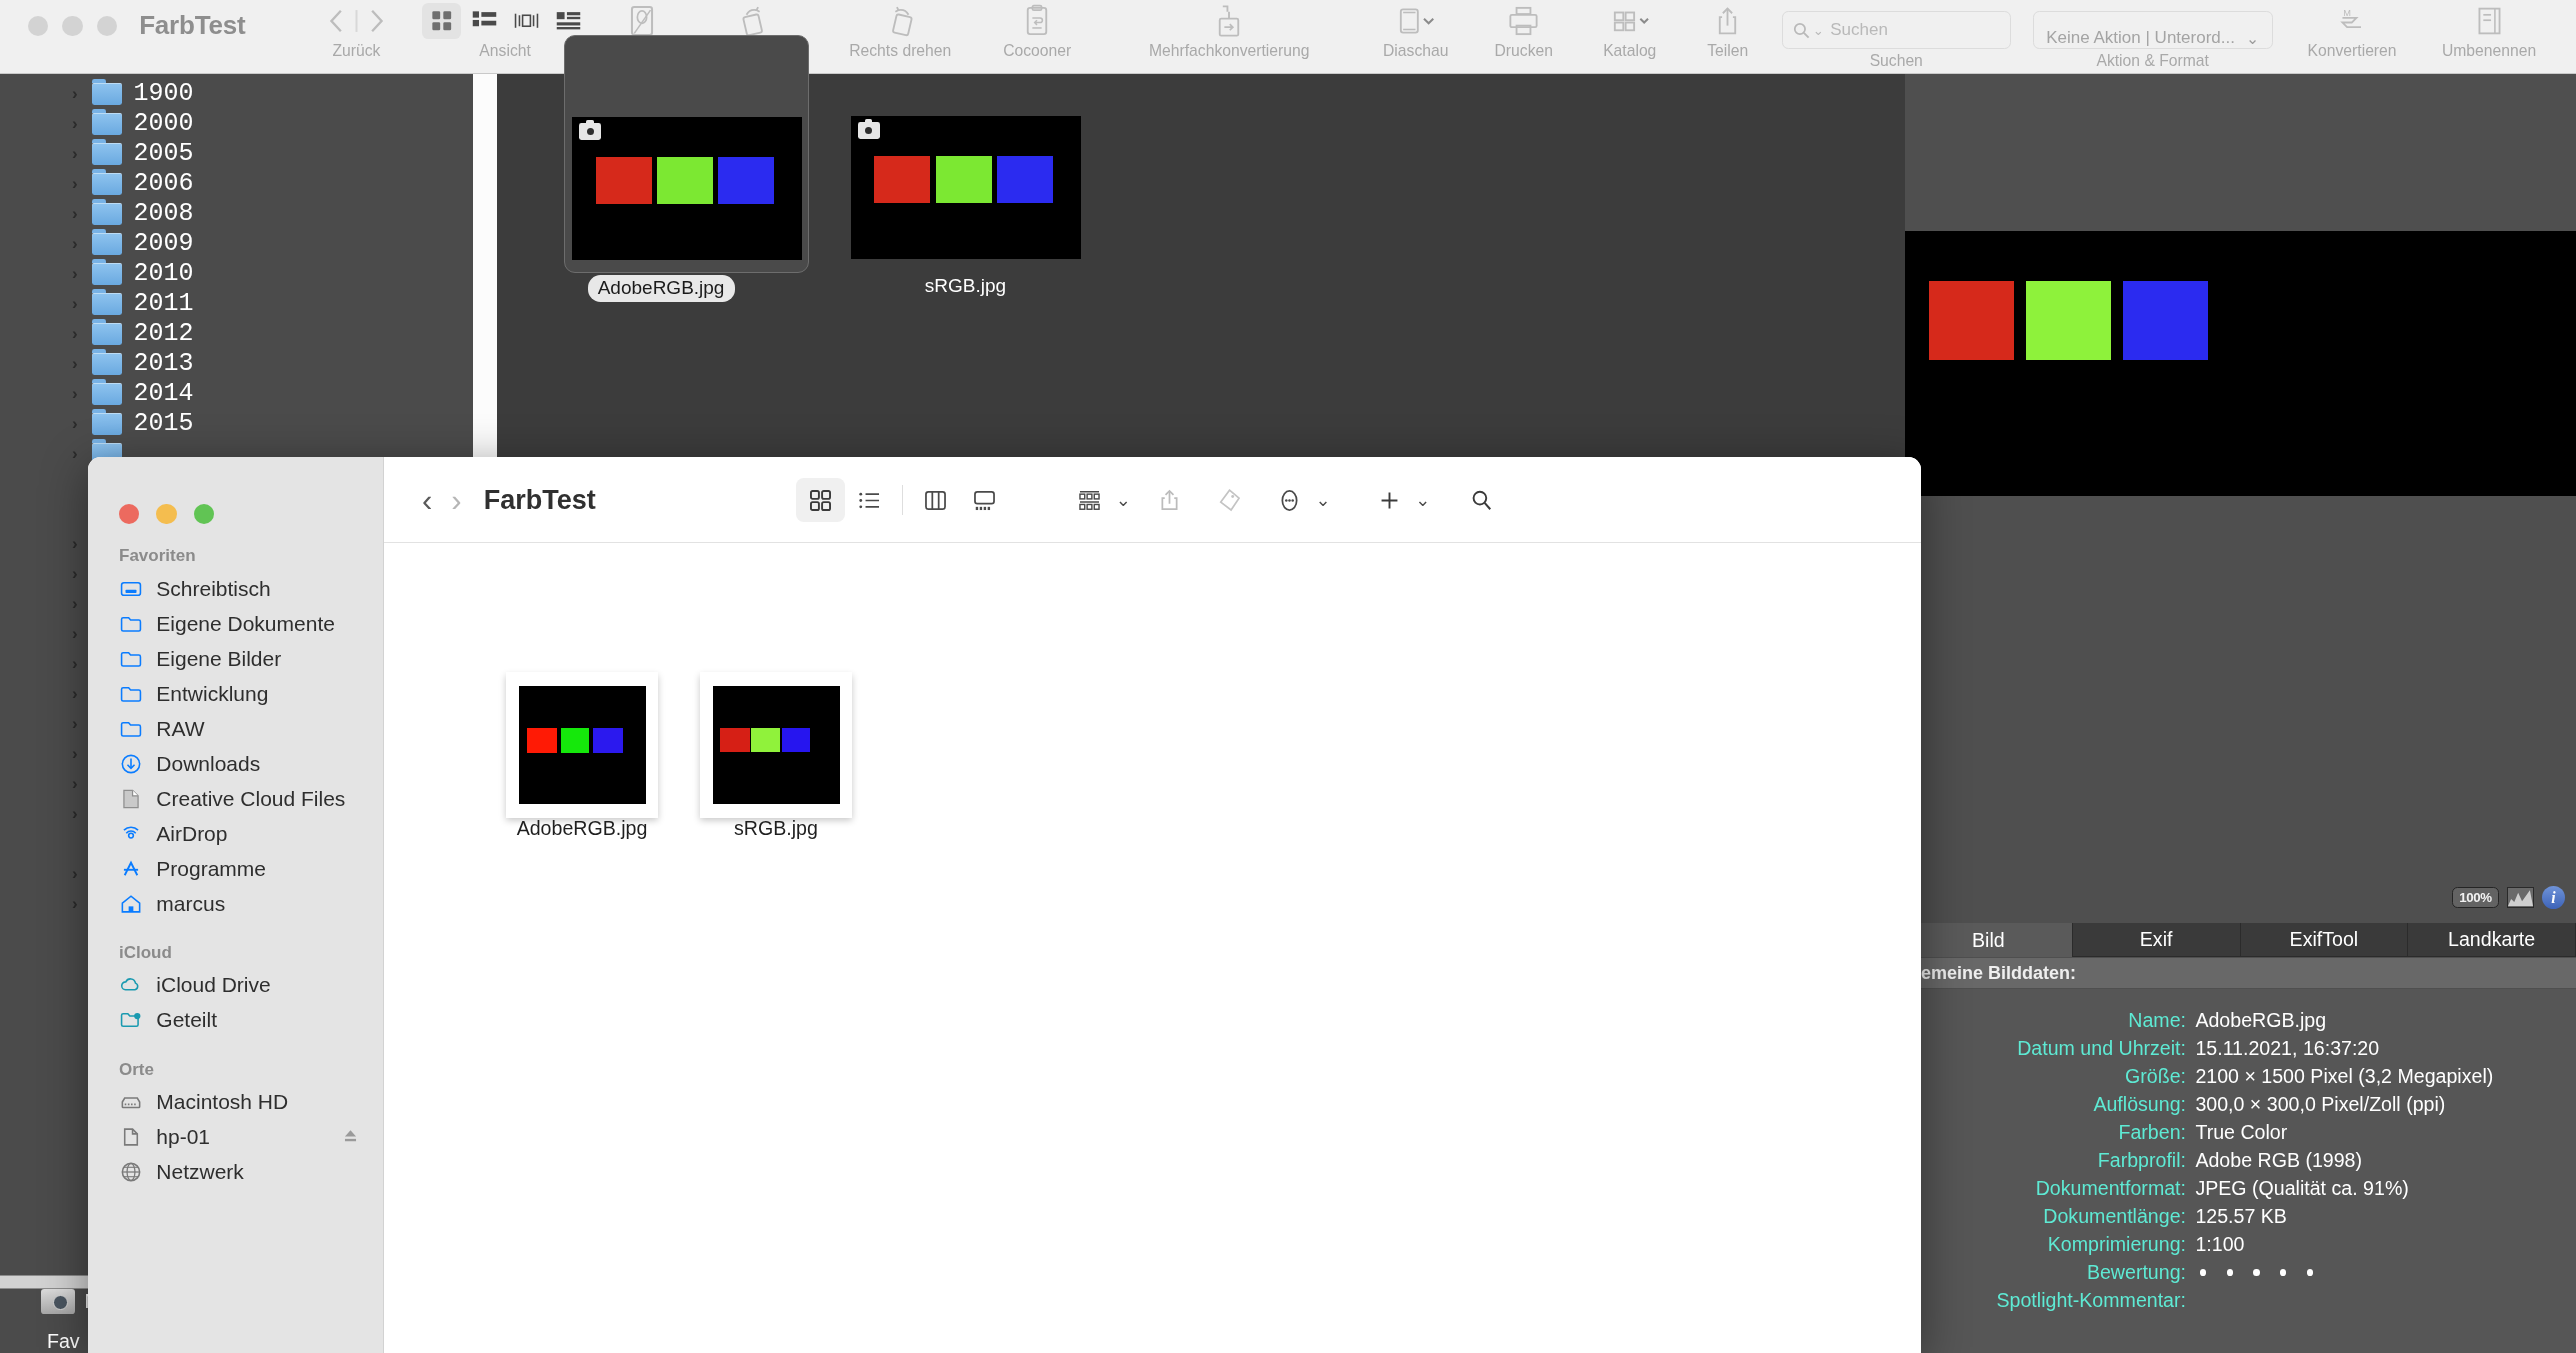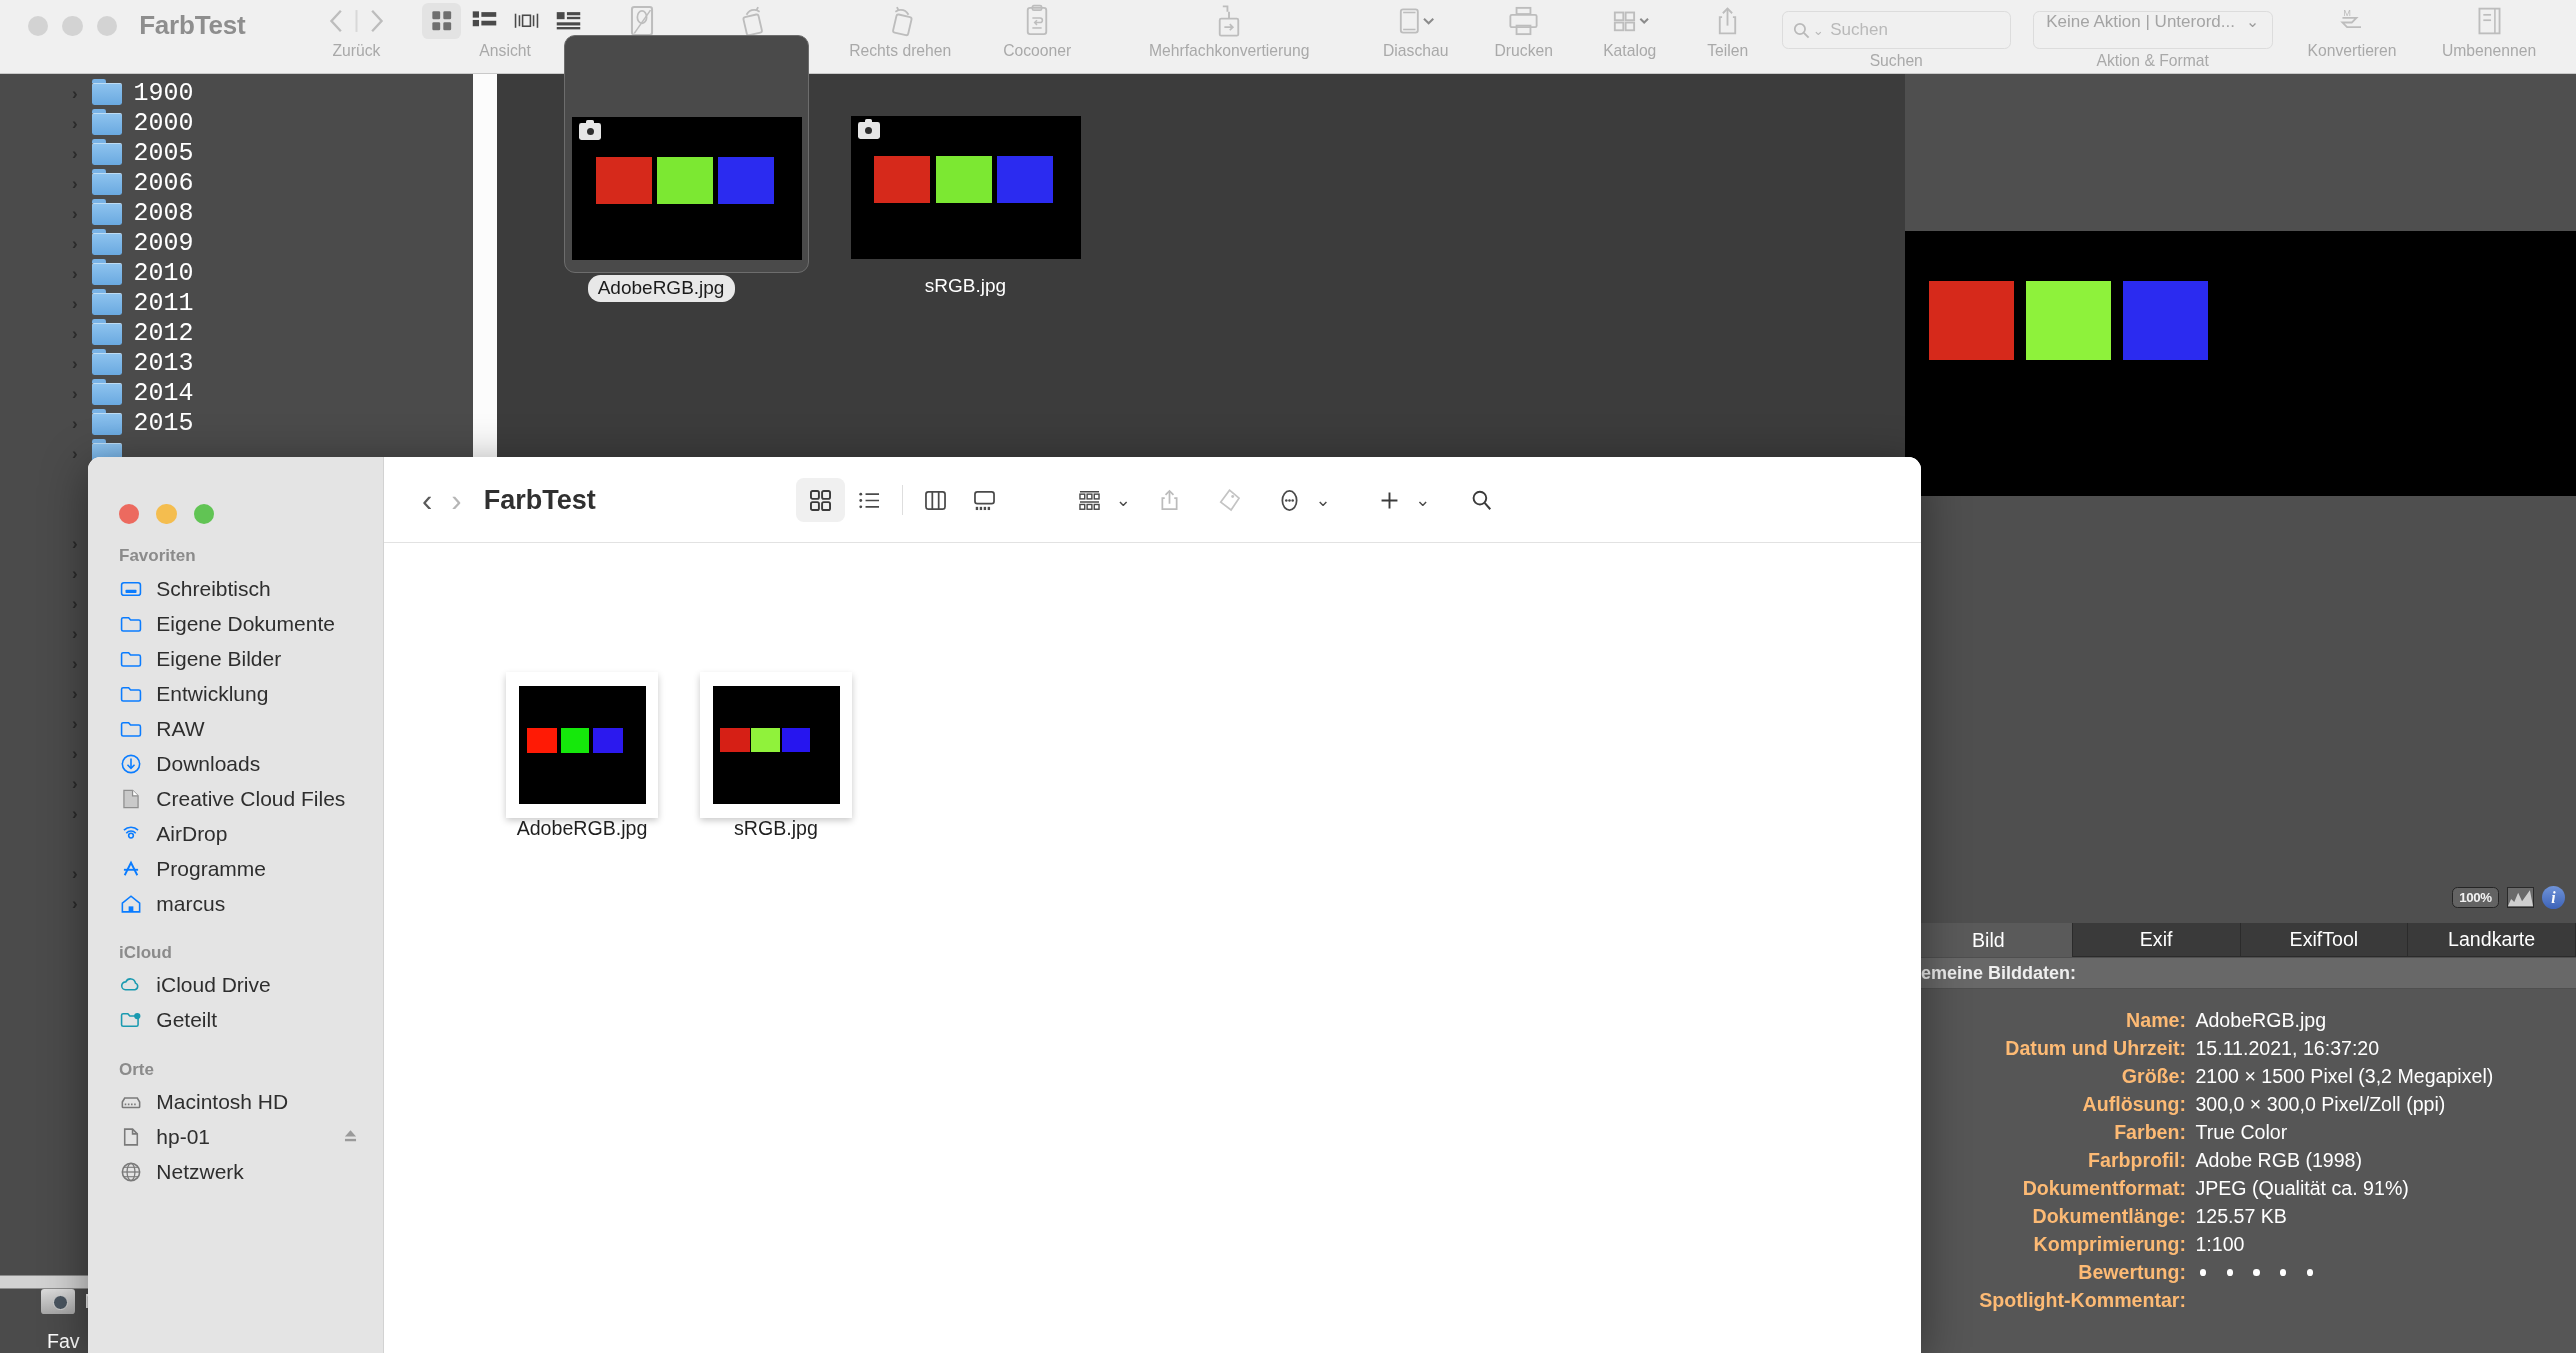--- a/index.html
+++ b/index.html
@@ -37,21 +37,21 @@
   .view-seg { display:flex; align-items:center; gap:3.1px; height:41px; }
   .view-btn { width:39px;height:36px;display:flex;align-items:center;justify-content:center;border-radius:6.3px; }
   .view-btn.active { background:#e3e3e3; }
 
   .bg-search {
     width:229px;height:38px;border:1.2px solid #dcdcdc;border-radius:6.3px;
     display:flex;align-items:center;gap:6.3px;padding:0 9.4px;margin-top:11px;color:#b9b9b9;font-size:17px;
   }
   .bg-popup {
     height:38px;border:1.2px solid #dcdcdc;border-radius:6.3px;
-    display:flex;align-items:flex-start;gap:11px;padding:0 12.5px;margin-top:11px;color:#a4a4a4;font-size:17px;
+    display:flex;align-items:flex-end;gap:11px;padding:0 12.5px;margin-top:11px;color:#a4a4a4;font-size:17px;
     white-space:nowrap;
   }
 
   
   .bg-tree {
     position:absolute; left:0; top:74px; width:473px; bottom:0; background:#4b4b4b;
     padding-top:4.7px; overflow:hidden;
   }
   .tree-row { display:flex; align-items:center; height:30px; padding-left:72px; }
   .tree-arrow { width:20.4px; color:#2b2b2b; font-size:17px; font-weight:700; line-height:1; }
@@ -116,21 +116,21 @@
     border-bottom:0.8px solid #2b2b2b;
   }
   .bg-tab.active { background:#5a5a5a; border-bottom:none; }
 
   .bg-section {
     position:absolute;left:1905px;top:958px;width:671px;height:30px;background:#686868;
     color:#efefef;font-size:18px;font-weight:700;display:flex;align-items:center;padding-left:0;
   }
   .bg-meta { position:absolute; left:1905px; top:989px; width:671px; bottom:0; background:#565656; }
   .meta-row { display:flex; height:28px; align-items:center; }
-  .meta-key { width:281px; text-align:right; color:#fdba74; font-size:19.6px; font-weight:700; padding-right:0; }
+  .meta-key { width:281px; text-align:right; color:#5eead4; font-size:19.6px; font-weight:400; padding-right:0; }
   .meta-val { color:#ffffff; font-size:19.6px; padding-left:9.4px; }
   .stars { display:flex; gap:20.4px; padding-left:14px; align-items:center; }
   .star-dot { width:6.3px;height:7px;border-radius:50%;background:#ffffff; }
 
   
   .bg-camera-row {
     position:absolute; left:41px; bottom:-5.5px; display:flex; align-items:center; gap:9.4px;
   }
   .cam-ico {
     width:34px;height:25px;border-radius:3.1px;background:linear-gradient(#dcdcdc,#a8a8a8);position:relative;

